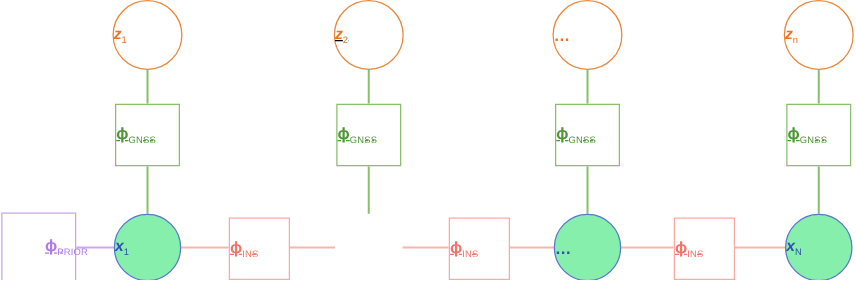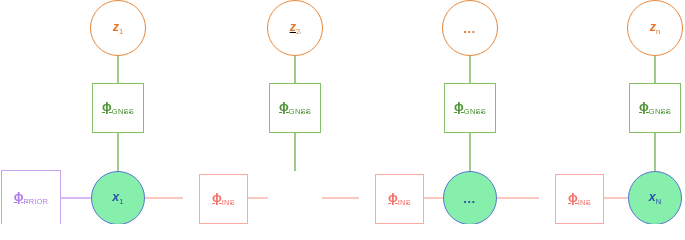--- a/index.html
+++ b/index.html
@@ -5,21 +5,21 @@
   html,body{margin:0;padding:0;background:#ffffff;}
   #canvas{
     position:relative;
     width:685px;height:224px;
     background:#ffffff;
     font-family:"Liberation Sans", sans-serif;
     overflow:hidden;
   }
   svg#edges{position:absolute;left:0;top:0;width:685px;height:224px;}
 
-  .node{position:absolute;display:flex;align-items:center;justify-content:center;box-sizing:border-box;}
+  .node{position:absolute;display:flex;align-items:center;box-sizing:border-box;}
 
   .var-circle{
     border-radius:50%;
     border:1.4px solid #e8873a;
     background:#ffffff;
   }
   .var-circle .lbl{color:#e8732a;}
 
   .state-circle{
     border-radius:50%;
@@ -27,21 +27,21 @@
     background:#86efac;
   }
   .state-circle .lbl{color:#2f4fa8;}
 
   .factor-box{
     border:1.3px solid #86c06a;
     background:#ffffff;
   }
   .factor-box .lbl{color:#4e9636;text-decoration:underline;}
 
-  .factor-box.ins{border-color:#fba9a2;margin-left:16px;}
+  .factor-box.ins{border-color:#fba9a2;}
   .factor-box.ins .lbl{color:#f4736a;}
 
   .factor-box.prior{border-color:#c9a4ee;}
   .factor-box.prior .lbl{color:#b07ae8;}
 
   .lbl{
     font-size:11.5px;
     line-height:1;
     white-space:nowrap;
     font-weight:bold;
@@ -120,21 +120,21 @@
   <div class="node factor-box gnss" style="left:269px;top:83px;width:52px;height:50px;">
     <span class="lbl"><span class="phi">ϕ</span><span class="sub">GNSS</span></span>
   </div>
   <div class="node factor-box gnss" style="left:444px;top:83px;width:52px;height:50px;">
     <span class="lbl"><span class="phi">ϕ</span><span class="sub">GNSS</span></span>
   </div>
   <div class="node factor-box gnss" style="left:629px;top:83px;width:52px;height:50px;">
     <span class="lbl"><span class="phi">ϕ</span><span class="sub">GNSS</span></span>
   </div>
 
-  <div class="node factor-box prior" style="left:1px;top:170px;width:60px;height:56px;">
+  <div class="node factor-box prior" style="left:1px;top:170px;width:60px;height:56px;padding-left:34px;">
     <span class="lbl"><span class="phi">ϕ</span><span class="sub">PRIOR</span></span>
   </div>
 
   <div class="node factor-box ins" style="left:183px;top:174px;width:49px;height:50px;">
     <span class="lbl"><span class="phi">ϕ</span><span class="sub">INS</span></span>
   </div>
   <div class="node factor-box ins" style="left:359px;top:174px;width:49px;height:50px;">
     <span class="lbl"><span class="phi">ϕ</span><span class="sub">INS</span></span>
   </div>
   <div class="node factor-box ins" style="left:539px;top:174px;width:49px;height:50px;">

